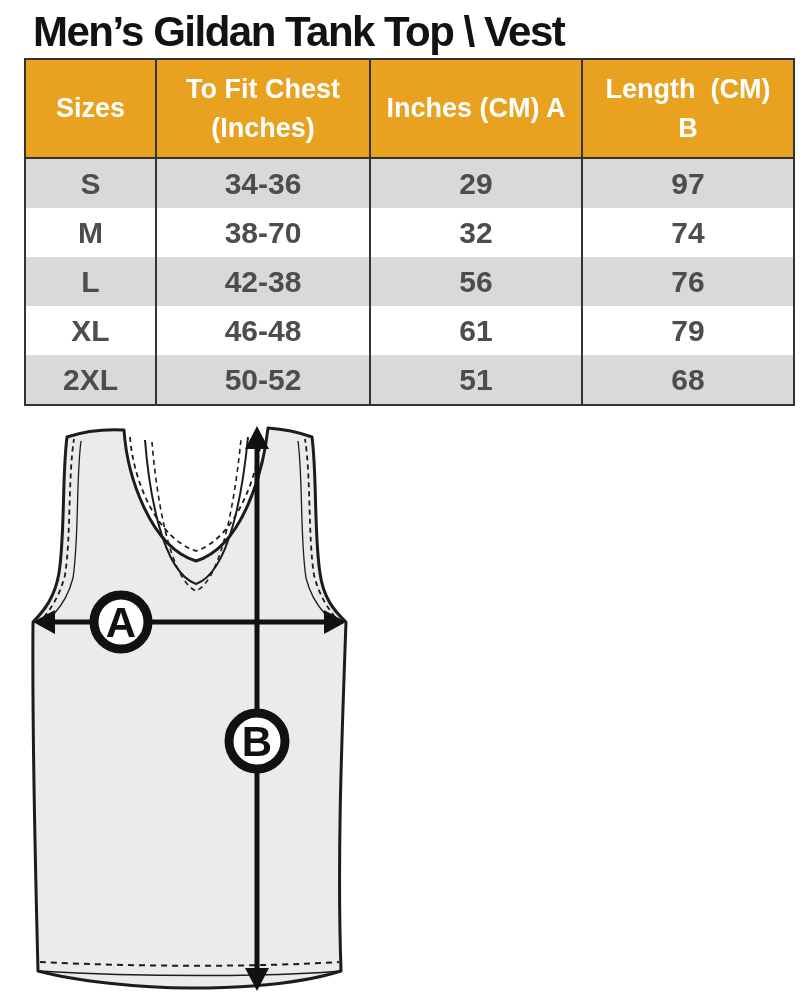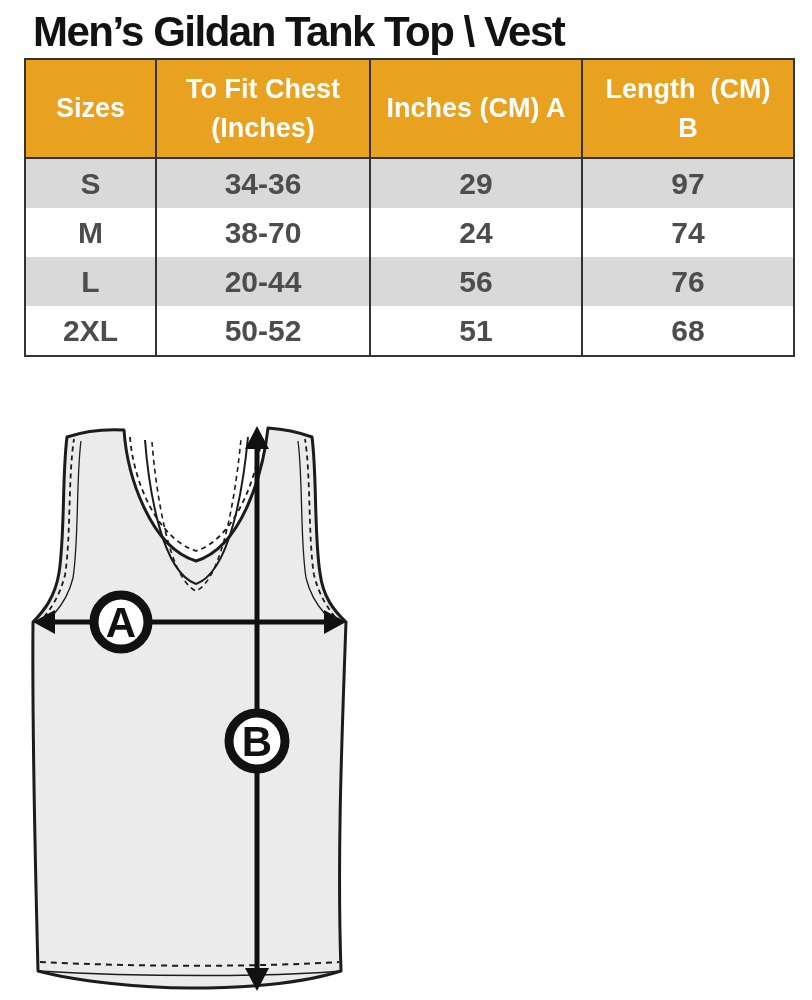--- a/index.html
+++ b/index.html
@@ -107,28 +107,34 @@
     <tbody>
       <tr>
         <td>S</td>
         <td>34-36</td>
         <td>29</td>
         <td>97</td>
       </tr>
       <tr>
         <td>M</td>
         <td>38-70</td>
-        <td>24</td>
+        <td>32</td>
         <td>74</td>
       </tr>
       <tr>
         <td>L</td>
-        <td>20-44</td>
+        <td>42-38</td>
         <td>56</td>
         <td>76</td>
+      </tr>
+      <tr>
+        <td>XL</td>
+        <td>46-48</td>
+        <td>61</td>
+        <td>79</td>
       </tr>
       <tr>
         <td>2XL</td>
         <td>50-52</td>
         <td>51</td>
         <td>68</td>
       </tr>
     </tbody>
   </table>
 

